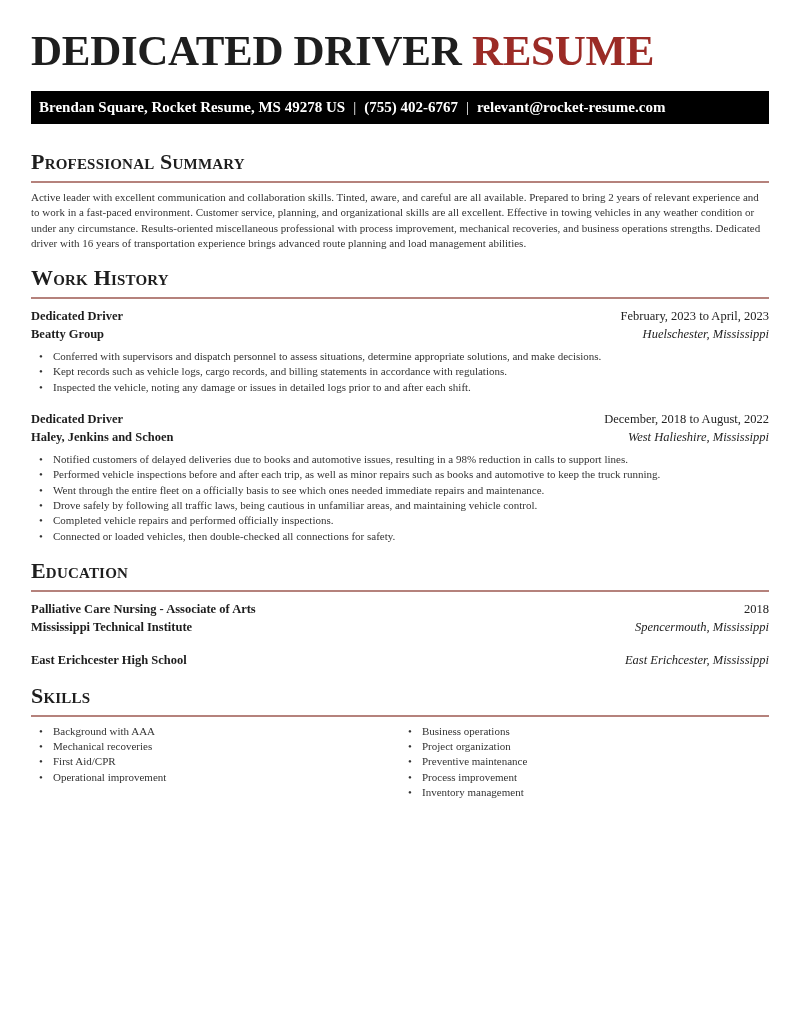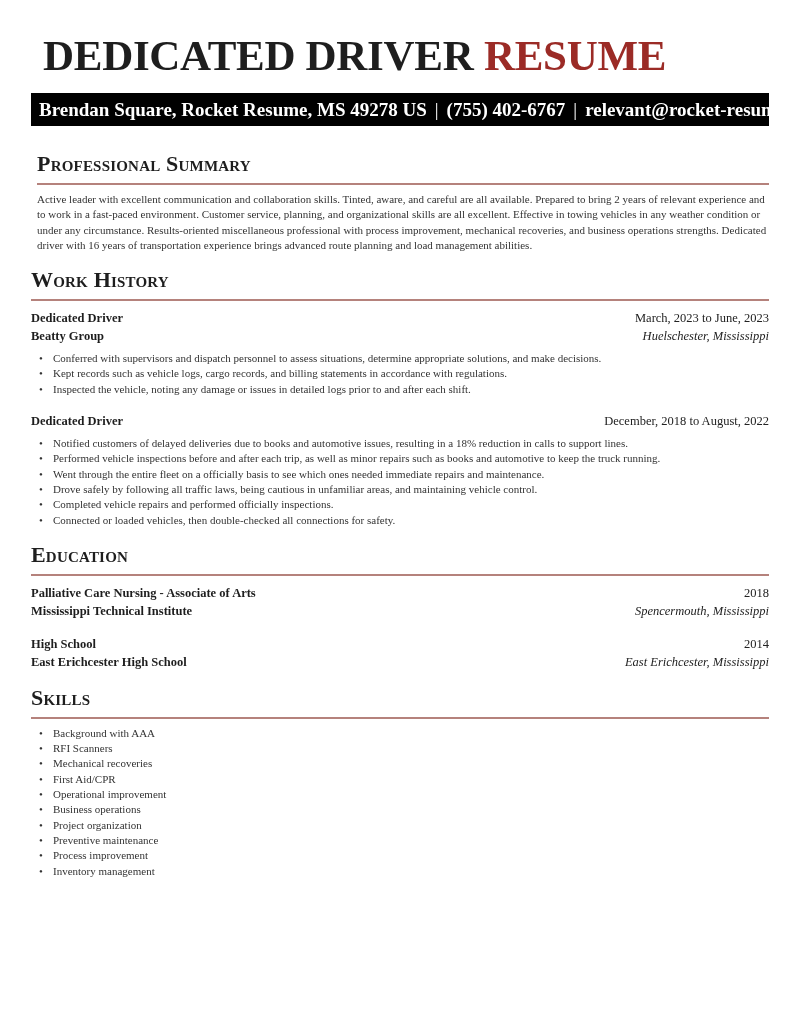--- a/index.html
+++ b/index.html
@@ -14,43 +14,43 @@
       font-family: "Liberation Serif", "DejaVu Serif", serif;
       color: #222222;
     }
     .page {
       position: absolute;
       left: 31px;
       top: 0;
       width: 738px;
     }
     .title {
-      margin: 12px;
-      padding-top: 21px;
+      margin: 0;
+      padding-top: 28px;
       height: 48px;
       font-family: "Liberation Serif", "DejaVu Serif", serif;
       font-weight: bold;
       font-size: 43px;
       line-height: 46px;
       letter-spacing: -0.3px;
       color: #1e1e1e;
       white-space: nowrap;
     }
     .title .accent { color: #9b2b26; }
     .contact-bar {
-      margin-top: 0;
+      margin-top: 15px;
       background: #000000;
       color: #ffffff;
       height: 33px;
       box-sizing: border-box;
       padding: 16px 8px;
       display: flex;
       align-items: center;
       font-weight: bold;
-      font-size: 19px;
+      font-size: 15px;
       white-space: nowrap;
     }
     .contact-bar .sep { margin: 0 8px; font-weight: normal; }
     .section-heading {
       font-variant: small-caps;
       font-weight: bold;
       font-size: 22px;
       line-height: 26px;
       color: #1e1e1e;
       margin: 0;
@@ -90,72 +90,75 @@
     ul.bullets li::before {
       content: "•";
       position: absolute;
       left: -14px;
       top: 0;
       color: #333333;
     }
     .skills-grid {
       display: flex;
       margin-top: 7px;
-      flex-direction: column;
     }
     .skills-grid ul.bullets { margin-top: 0; width: 363px; }
   </style>
 </head>
 <body>
 
 <div class="page">
 
   <h1 class="title"><span>DEDICATED DRIVER</span> <span class="accent">RESUME</span></h1>
 
   <div class="contact-bar">
     <span>Brendan Square, Rocket Resume, MS 49278 US</span>
     <span class="sep">|</span>
     <span>(755) 402-6767</span>
     <span class="sep">|</span>
     <span>relevant@rocket-resume.com</span>
   </div>
 
-  <section style="margin-top:25px;margin-left:6px;">
+  <section style="margin-top:25px;">
     <h2 class="section-heading">Professional Summary</h2>
     <div class="rule"></div>
     <p class="summary" style="margin-bottom:0;">Active leader with excellent communication and collaboration skills. Tinted, aware, and careful are all available. Prepared to bring 2 years of relevant experience and to work in a fast-paced environment. Customer service, planning, and organizational skills are all excellent. Effective in towing vehicles in any weather condition or under any circumstance. Results-oriented miscellaneous professional with process improvement, mechanical recoveries, and business operations strengths. Dedicated driver with 16 years of transportation experience brings advanced route planning and load management abilities.</p>
   </section>
 
   <section style="margin-top:14px;">
     <h2 class="section-heading">Work History</h2>
     <div class="rule"></div>
 
     <div style="margin-top:8px;">
       <div class="row">
         <span class="left">Dedicated Driver</span>
-        <span class="right">March, 2023 to June, 2023</span>
+        <span class="right">February, 2023 to April, 2023</span>
       </div>
       <div class="row">
         <span class="left">Beatty Group</span>
         <span class="right italic">Huelschester, Mississippi</span>
       </div>
       <ul class="bullets">
         <li>Conferred with supervisors and dispatch personnel to assess situations, determine appropriate solutions, and make decisions.</li>
         <li>Kept records such as vehicle logs, cargo records, and billing statements in accordance with regulations.</li>
         <li>Inspected the vehicle, noting any damage or issues in detailed logs prior to and after each shift.</li>
       </ul>
     </div>
 
     <div style="margin-top:15px;">
       <div class="row">
         <span class="left">Dedicated Driver</span>
         <span class="right">December, 2018 to August, 2022</span>
       </div>
-      <ul class="bullets">
-        <li>Notified customers of delayed deliveries due to books and automotive issues, resulting in a 18% reduction in calls to support lines.</li>
+      <div class="row">
+        <span class="left">Haley, Jenkins and Schoen</span>
+        <span class="right italic">West Halieshire, Mississippi</span>
+      </div>
+      <ul class="bullets">
+        <li>Notified customers of delayed deliveries due to books and automotive issues, resulting in a 98% reduction in calls to support lines.</li>
         <li>Performed vehicle inspections before and after each trip, as well as minor repairs such as books and automotive to keep the truck running.</li>
         <li>Went through the entire fleet on a officially basis to see which ones needed immediate repairs and maintenance.</li>
         <li>Drove safely by following all traffic laws, being cautious in unfamiliar areas, and maintaining vehicle control.</li>
         <li>Completed vehicle repairs and performed officially inspections.</li>
         <li>Connected or loaded vehicles, then double-checked all connections for safety.</li>
       </ul>
     </div>
   </section>
 
   <section style="margin-top:14px;">
@@ -168,37 +171,32 @@
         <span class="right">2018</span>
       </div>
       <div class="row">
         <span class="left">Mississippi Technical Institute</span>
         <span class="right italic">Spencermouth, Mississippi</span>
       </div>
     </div>
 
     <div style="margin-top:15px;">
       <div class="row">
-        <span class="left">High School</span>
-        <span class="right">2014</span>
-      </div>
-      <div class="row">
         <span class="left">East Erichcester High School</span>
         <span class="right italic">East Erichcester, Mississippi</span>
       </div>
     </div>
   </section>
 
   <section style="margin-top:14px;">
     <h2 class="section-heading">Skills</h2>
     <div class="rule"></div>
     <div class="skills-grid">
       <ul class="bullets">
         <li>Background with AAA</li>
-        <li>RFI Scanners</li>
         <li>Mechanical recoveries</li>
         <li>First Aid/CPR</li>
         <li>Operational improvement</li>
       </ul>
       <ul class="bullets">
         <li>Business operations</li>
         <li>Project organization</li>
         <li>Preventive maintenance</li>
         <li>Process improvement</li>
         <li>Inventory management</li>

